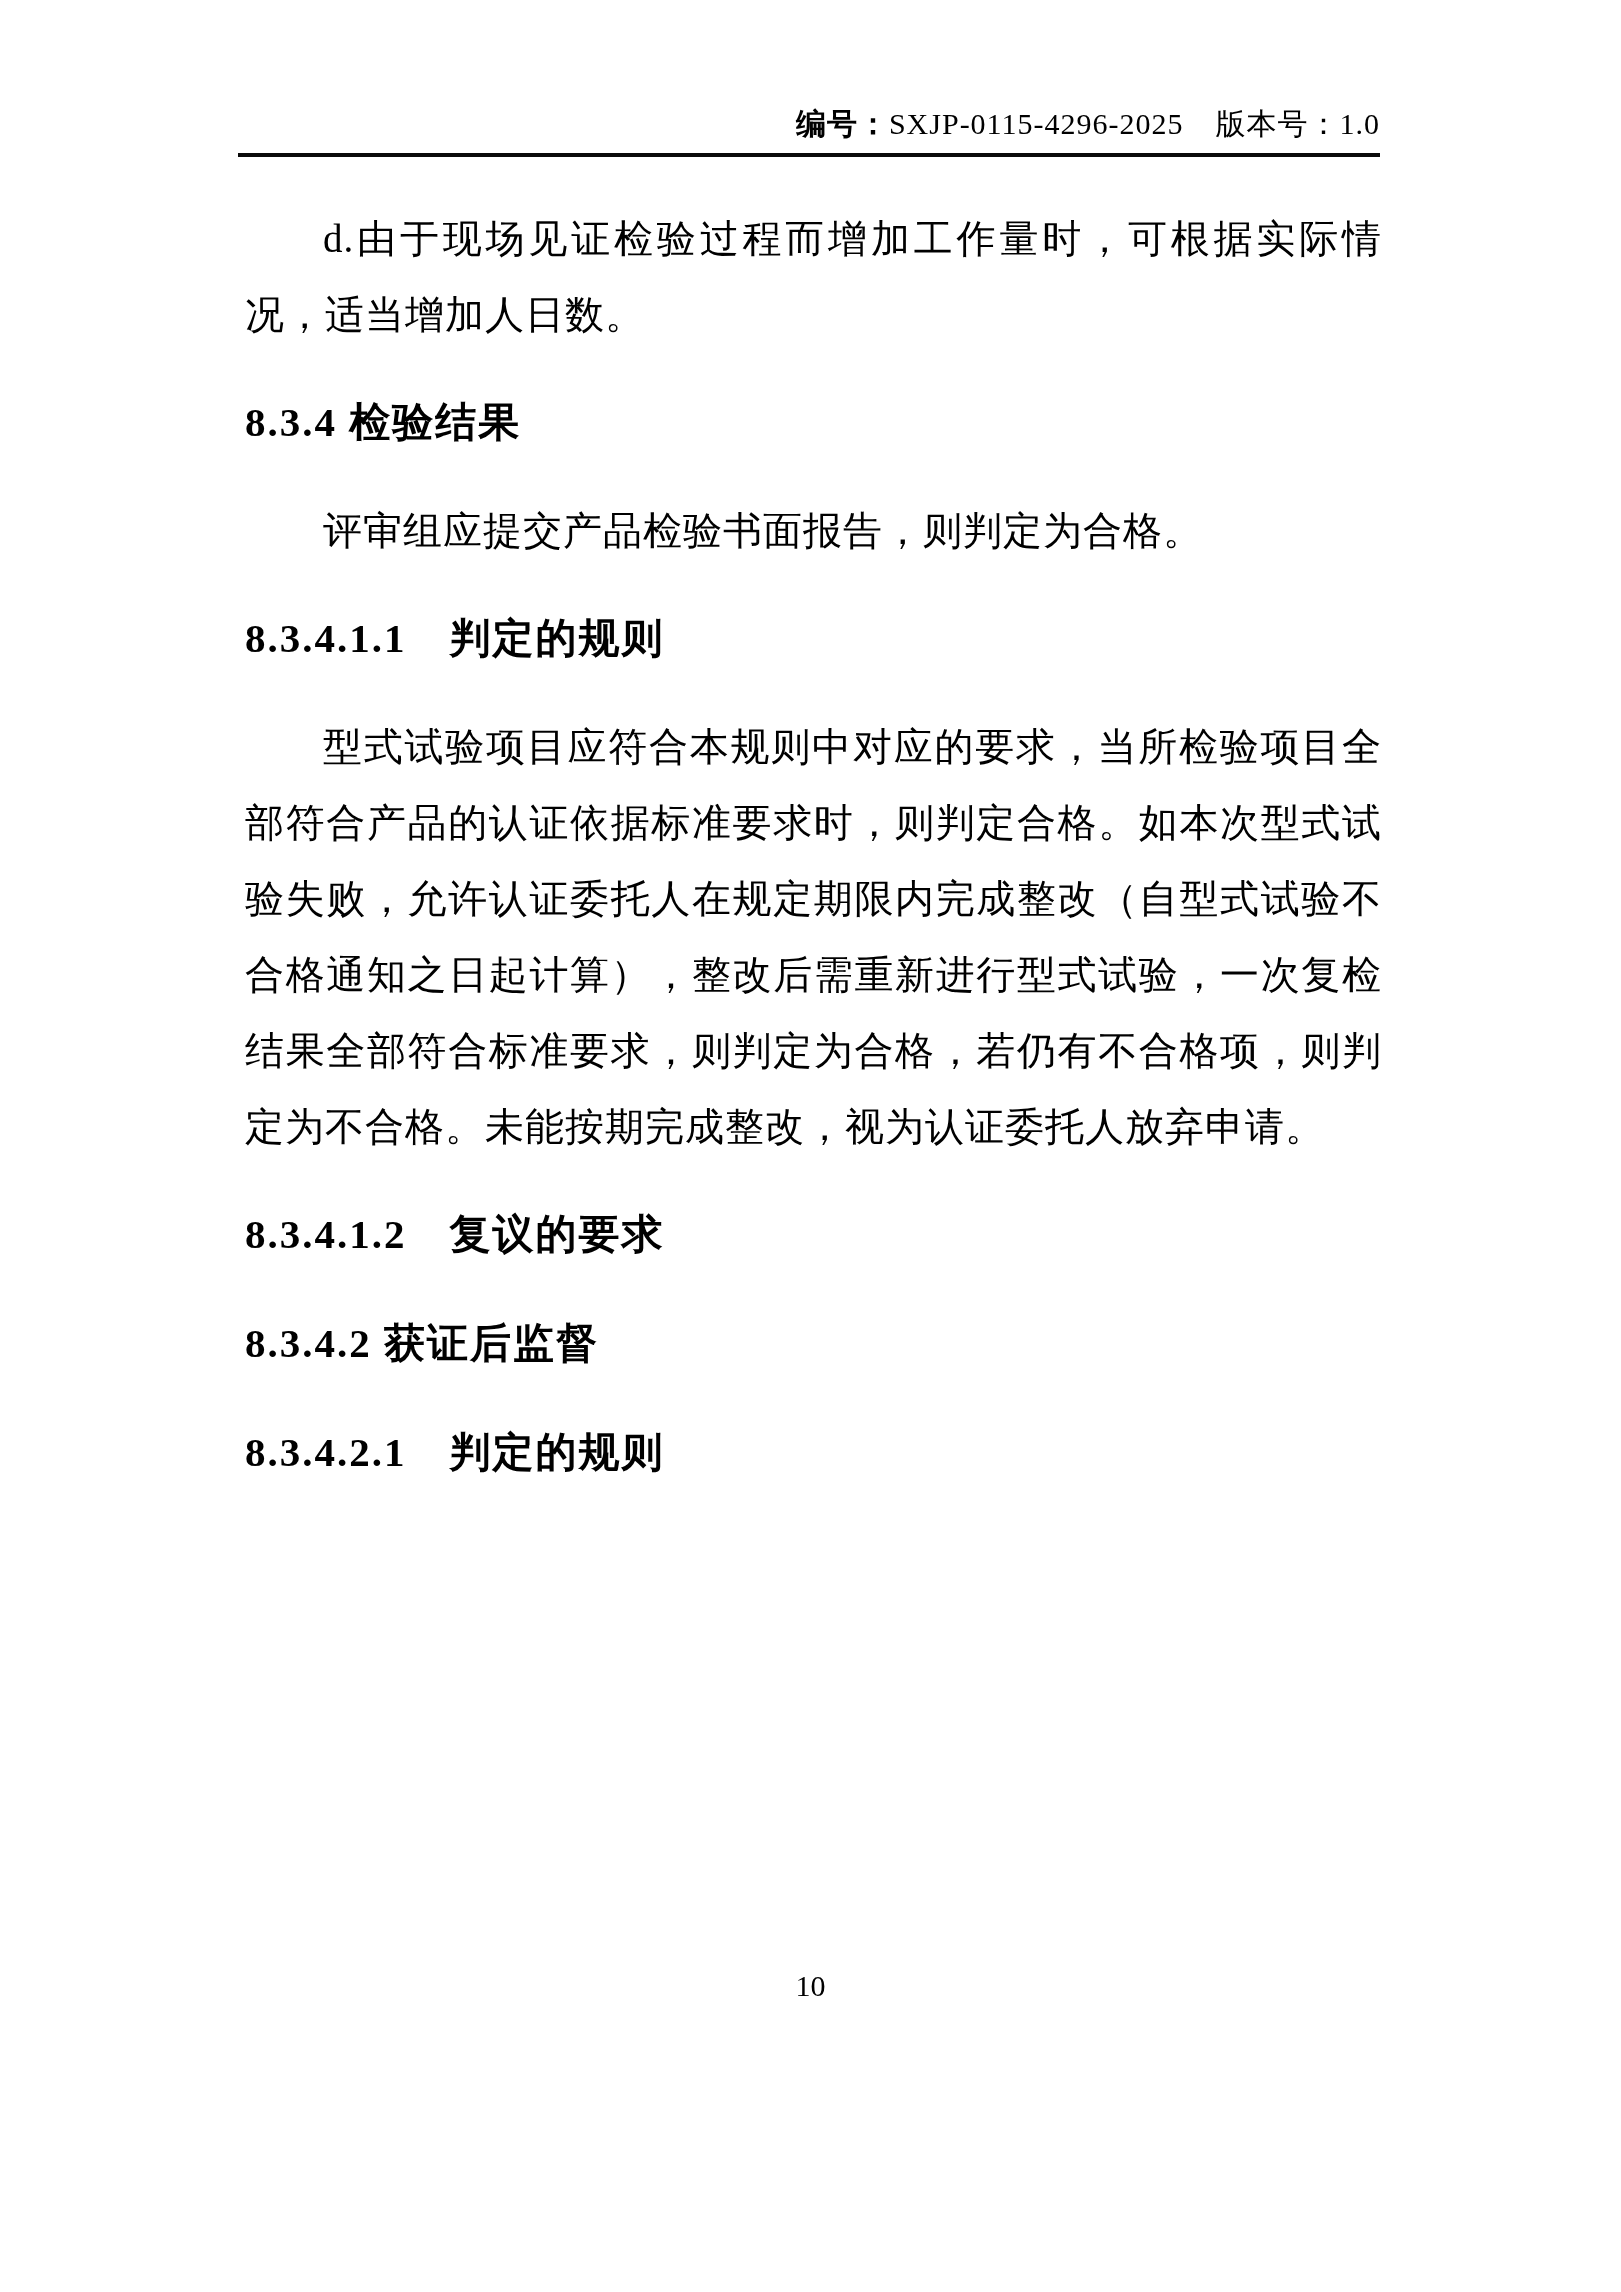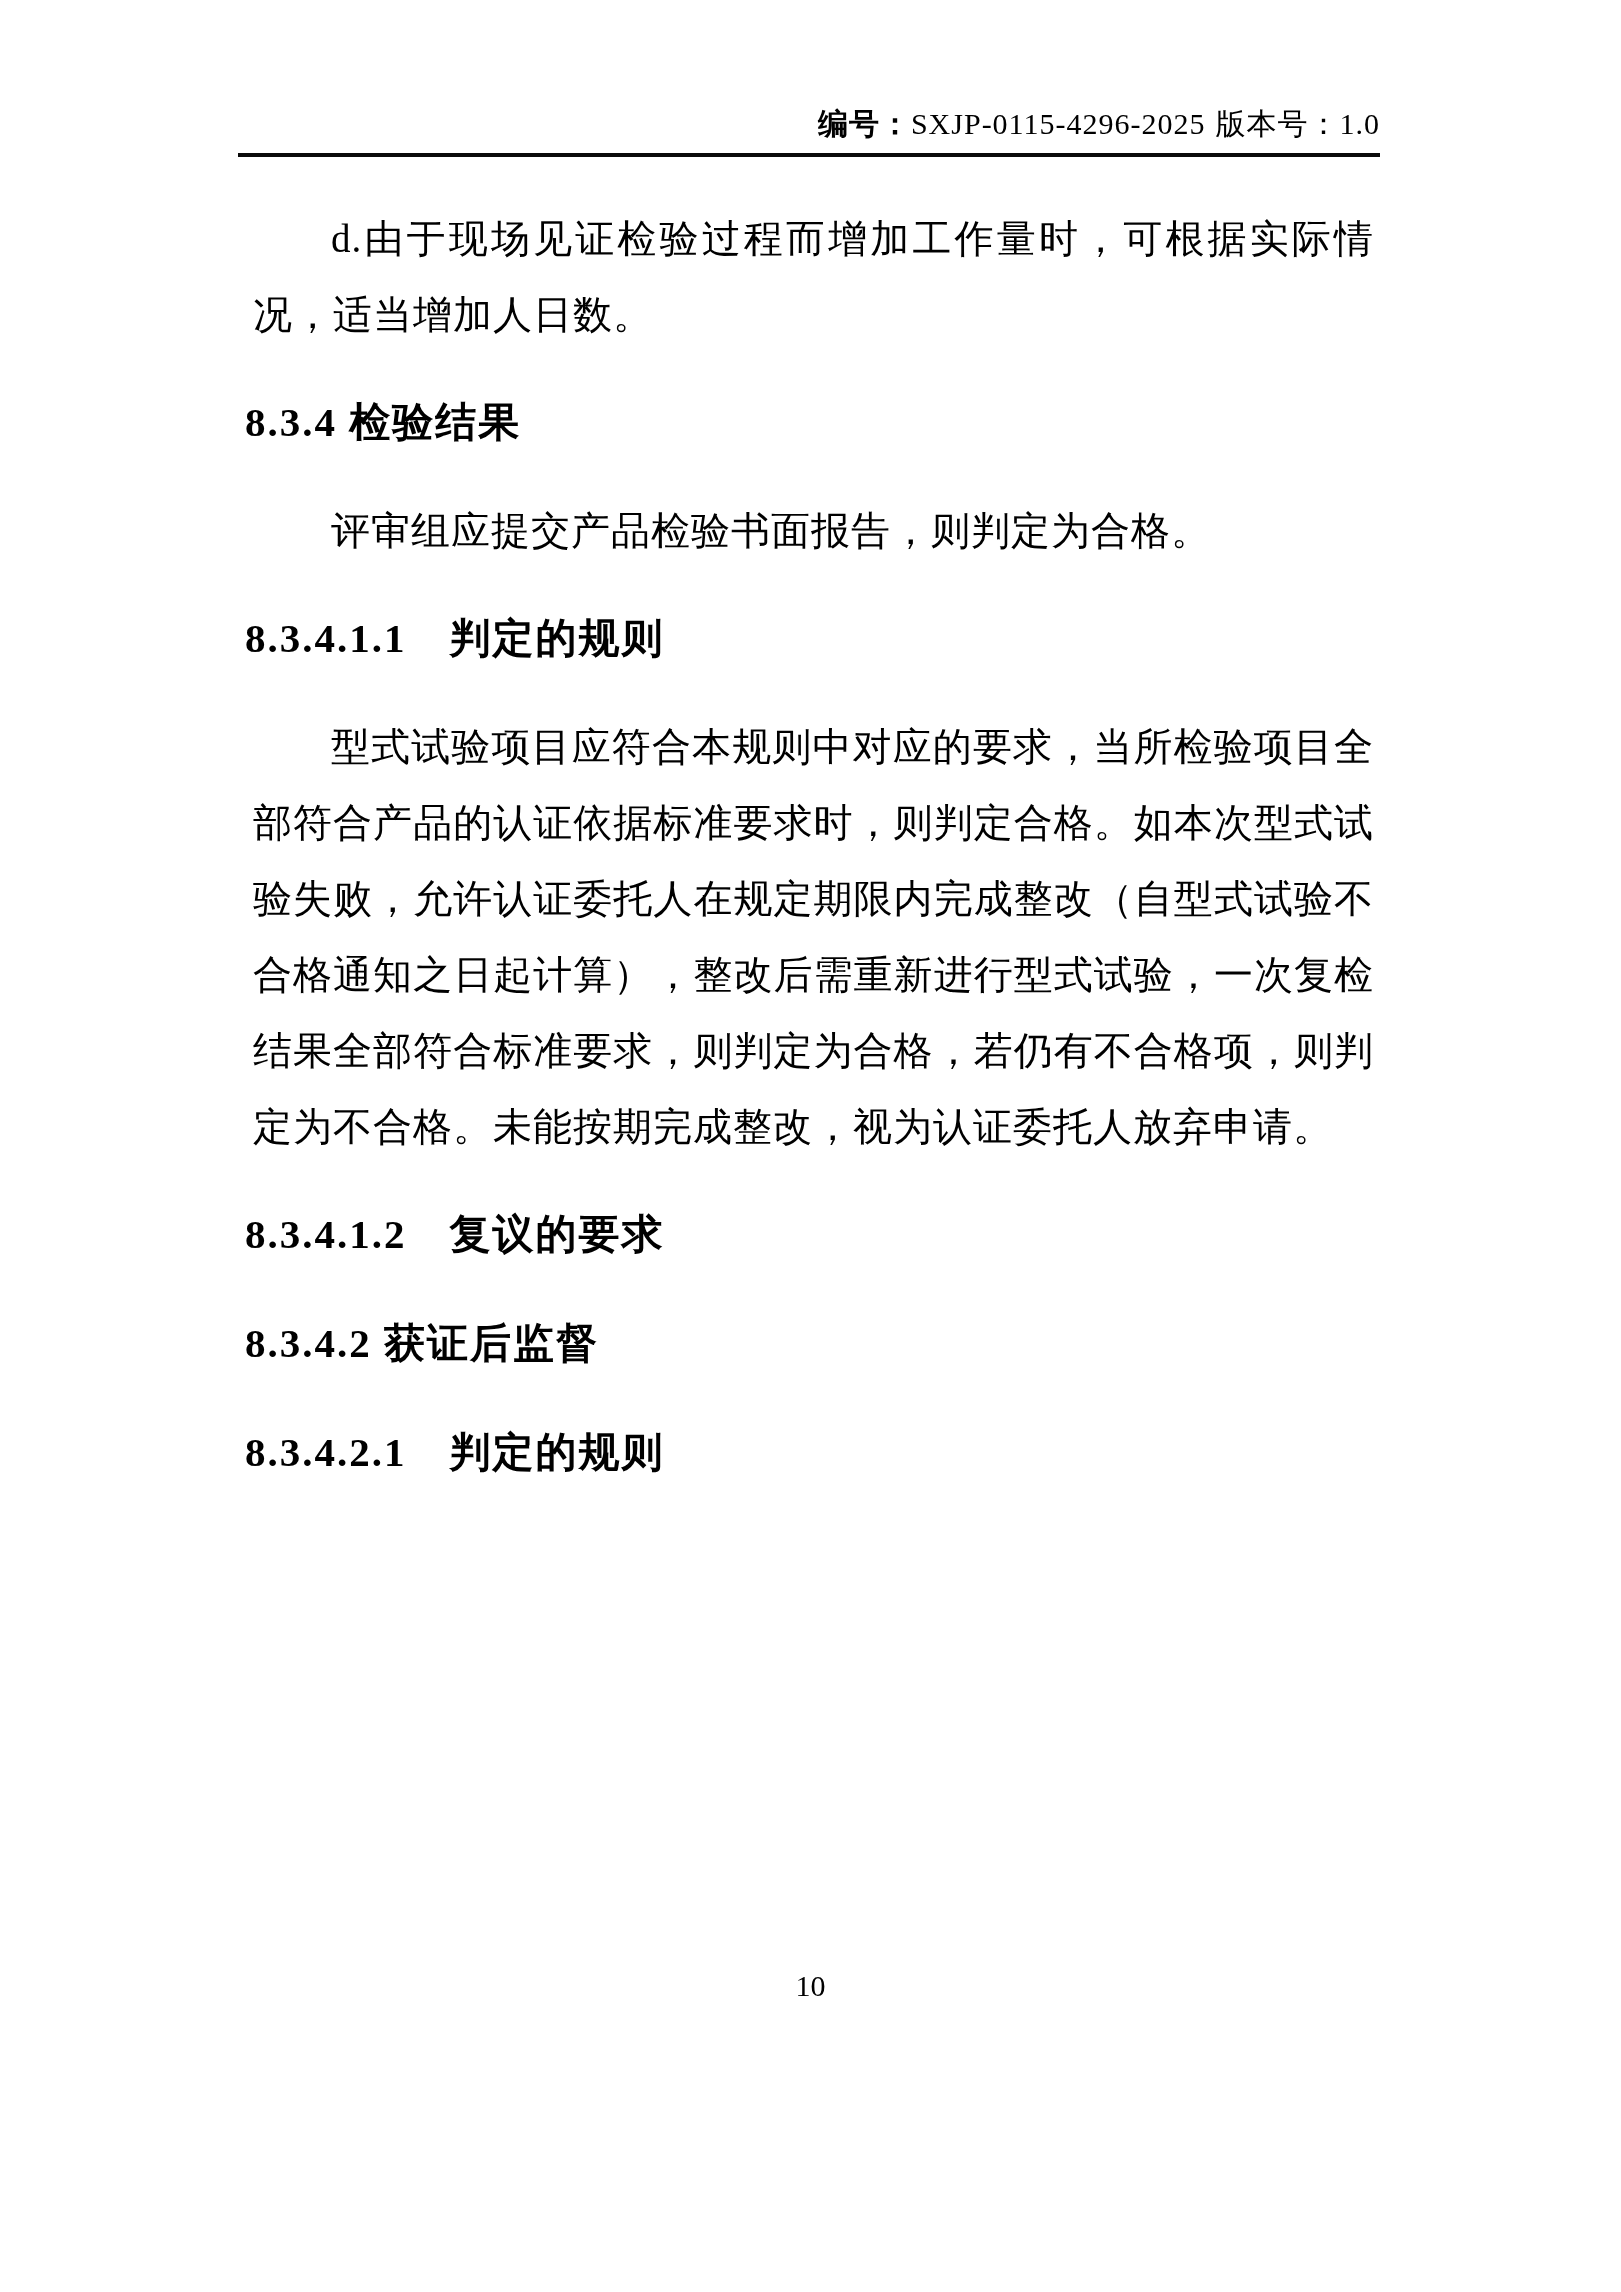--- a/index.html
+++ b/index.html
@@ -25,30 +25,30 @@
     padding-top: 104px;
     padding-bottom: 9.8px;
     border-bottom: 4.9px solid #0a0a0a;
     text-align: right;
     font-size: 30px;
     line-height: 39px;
     letter-spacing: 1px;
     white-space: nowrap;
   }
   .hdr-bold { font-weight: bold; }
-  .hdr-gap  { margin-left: 10px; }
+  .hdr-gap  { margin-left: 32px; }
   
   .content {
     position: absolute;
     left: 245px;
     top: 160px;
     width: 1137px;
   }
   .para {
-    margin: 8px;
+    margin: 0;
     font-size: 39px;
     line-height: 76px;
     text-align: justify;
     text-indent: 2em;
     letter-spacing: 1px;
   }
   .para.first { margin-top: 41px; }
   .heading {
     margin: 31px 0 33px 0;
     font-size: 41px;

